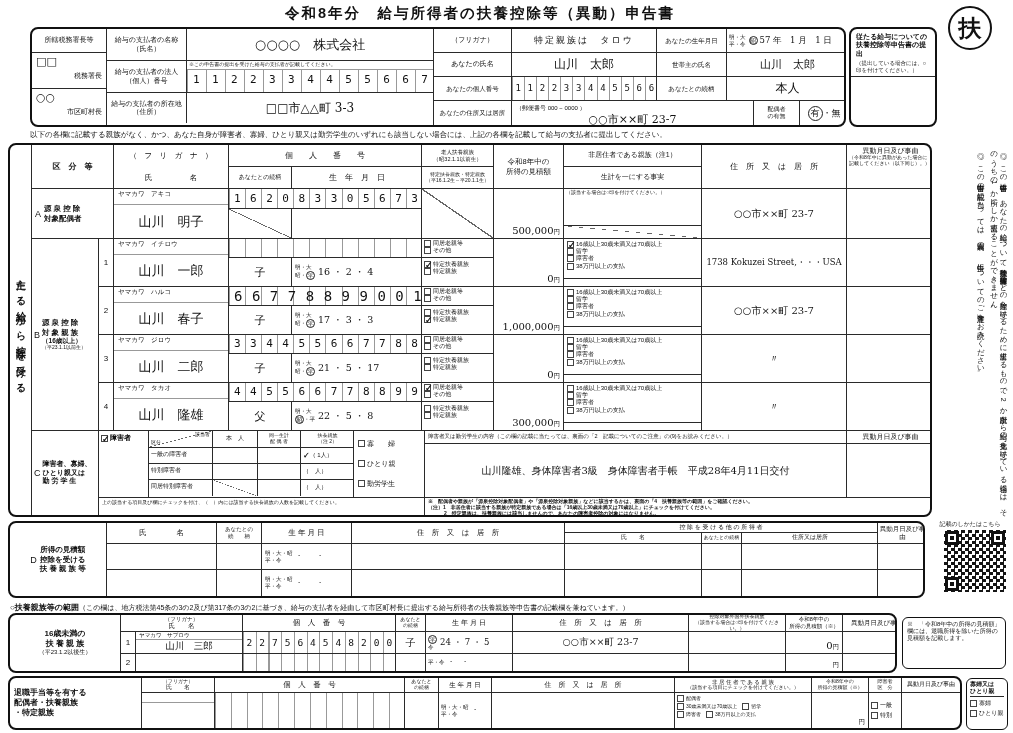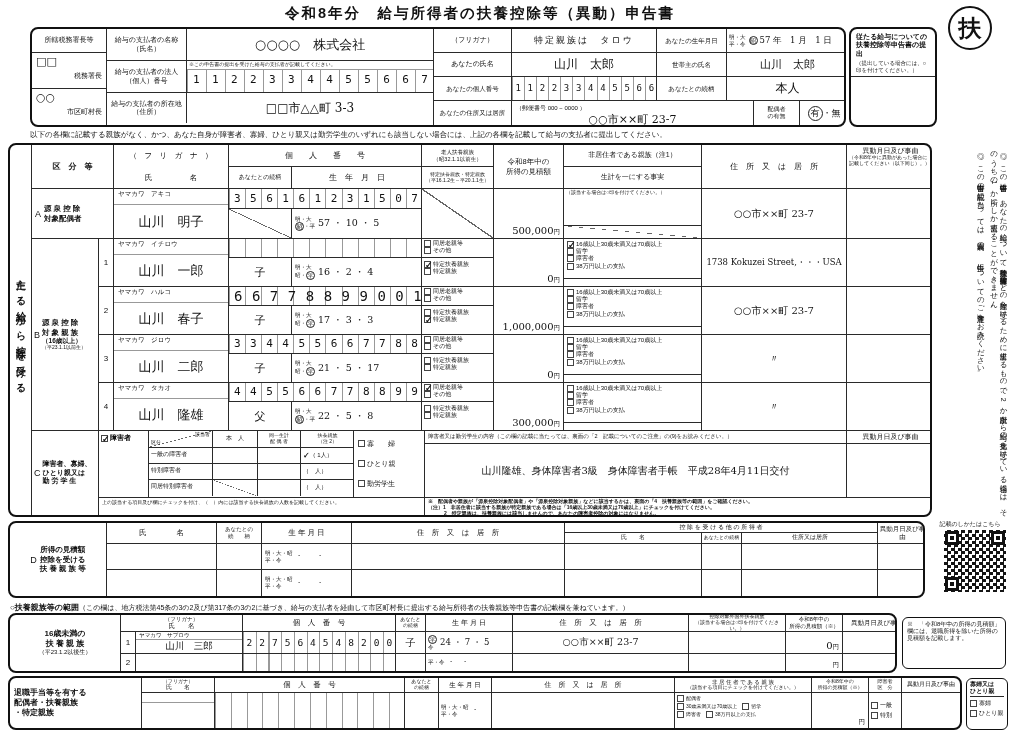--- a/index.html
+++ b/index.html
@@ -181,28 +181,24 @@
             <span>源 泉 控 除</span>
             <span>対象配偶者</span>
           </span>
       </div>
       <div class="c lr lb col" style="width:115px">
         <div class="fur f65">ヤマカワ　アキコ</div>
         <div class="ctr hand f13" style="flex:1">山川　明子</div>
       </div>
       <div class="c lr lb col" style="width:193px">
         <div class="c lb combg" style="height:20px;--p:16.08px">
-          <span class="combtx" style="font-size:11px;letter-spacing:9.5px;padding-left:5px;line-height:19px">356161231507</span>
+          <span class="combtx" style="font-size:11px;letter-spacing:9.5px;padding-left:5px;line-height:19px">162083305673</span>
         </div>
         <div class="row" style="height:29px">
           <div class="c lr diag" style="width:63px"></div>
-          <div class="c row" style="width:130px;align-items:center;padding-left:3px">
-            <span class="eras"><span>明・大</span><br><span></span><span class="circ">昭</span><span>・平</span></span>
-            <span class="hand f95">57 ・ 10 ・ 5</span>
-          </div>
         </div>
       </div>
       <div class="c lr lb diag" style="width:72px"></div>
       <div class="c lr lb inc" style="width:70px">
         <span class="hand f10">500,000</span>
           <span class="f65">円</span>
       </div>
       <div class="c lr lb" style="width:138px">
         <div class="f5" style="padding:1px 2px">（該当する場合は○印を付けてください。）</div>
         <div class="abs diag" style="left:0;right:0;bottom:0;height:13px;border-top:1px solid #2a2a2a"></div>

